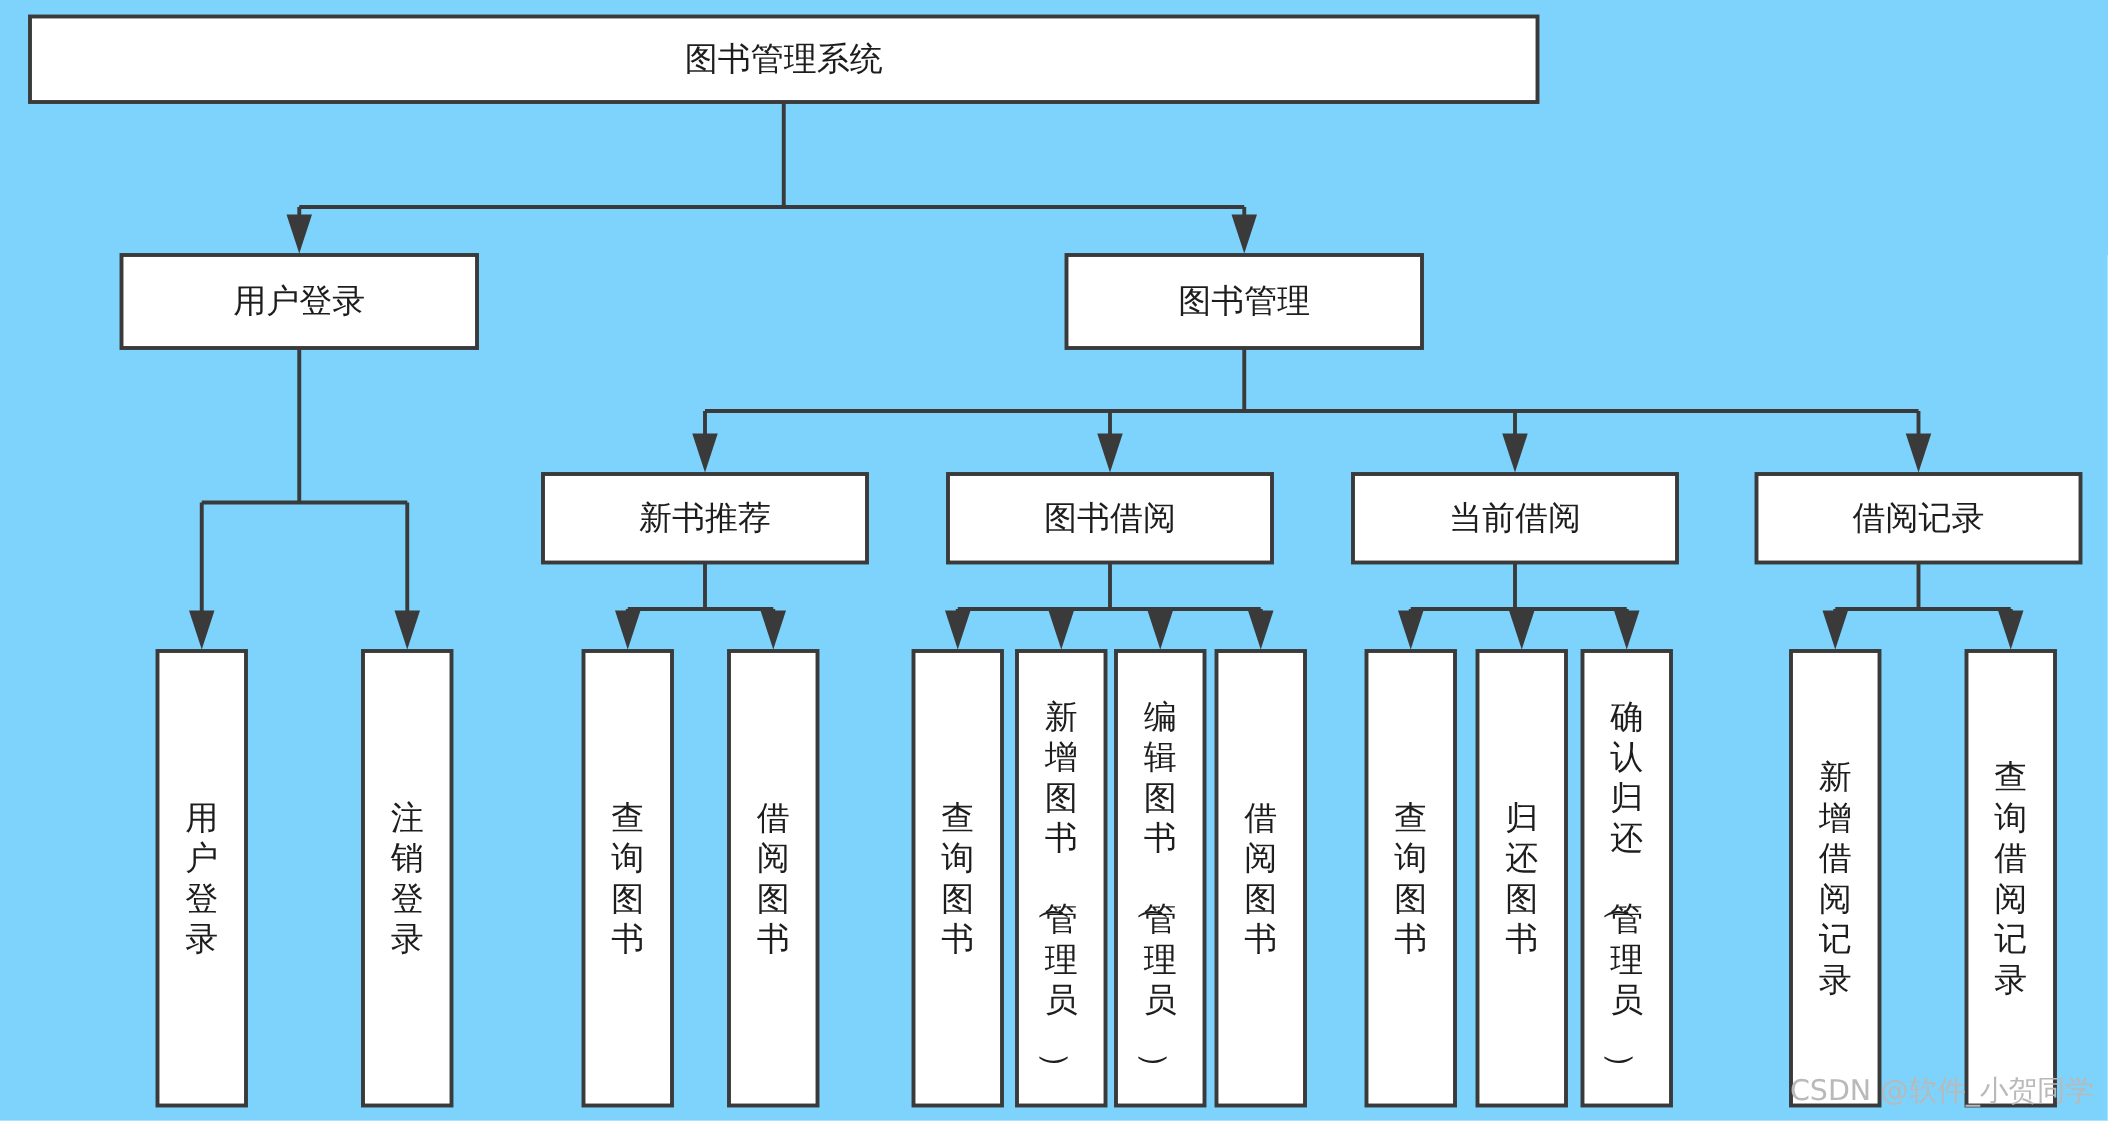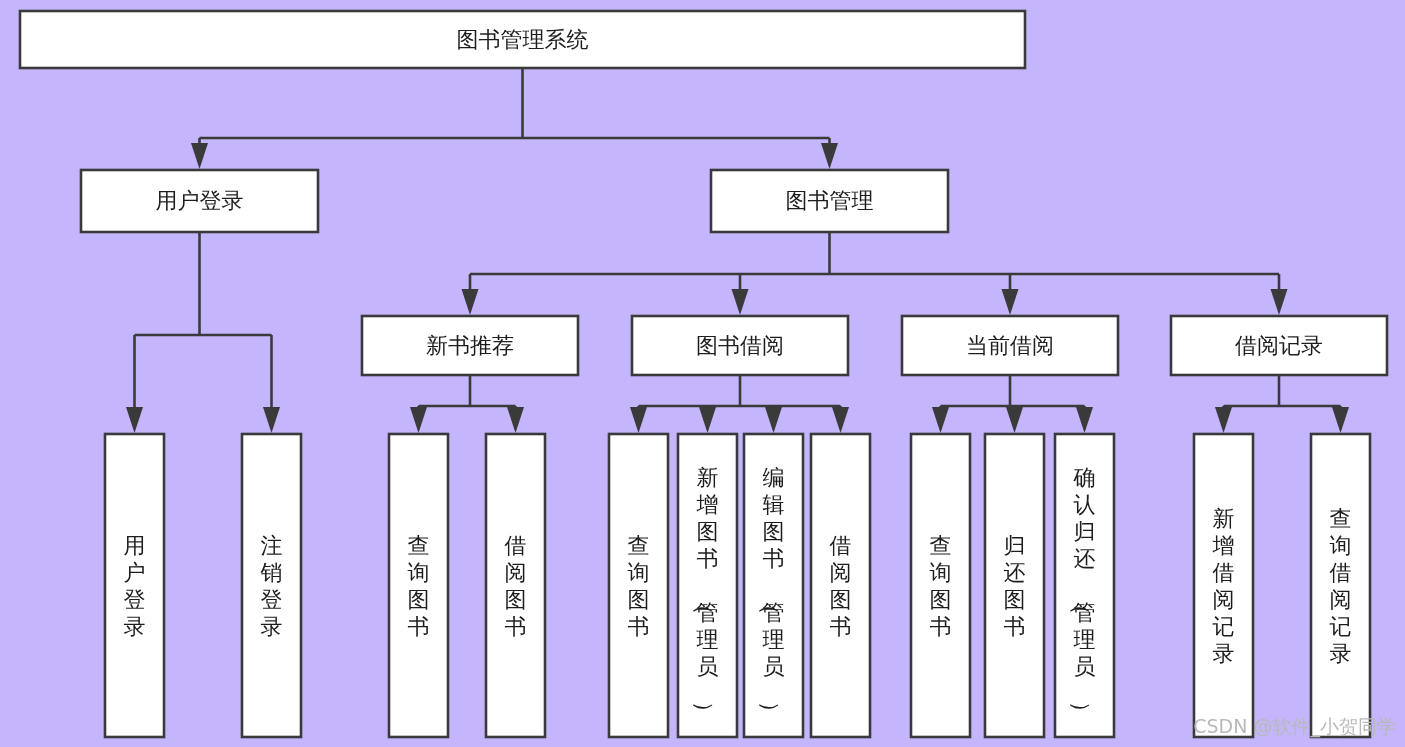--- a/index.html
+++ b/index.html
@@ -12,21 +12,21 @@
     width: 1405px;
     height: 747px;
     font-family: "DejaVu Sans", "Liberation Sans", sans-serif;
     overflow: hidden;
     position: relative;
   }
   #diagram-root {
     position: relative;
     width: 1405px;
     height: 747px;
-    background: #c4b5fd;
+    background: #7dd3fc;
   }
   svg#diagram-svg {
     position: absolute;
     left: 0;
     top: 0;
     width: 1405px;
     height: 747px;
     display: block;
   }
   .node-box {

